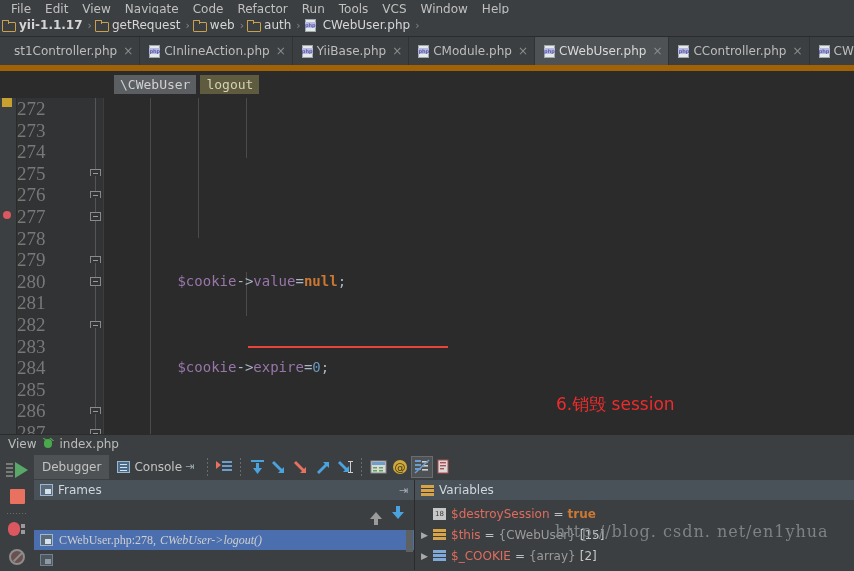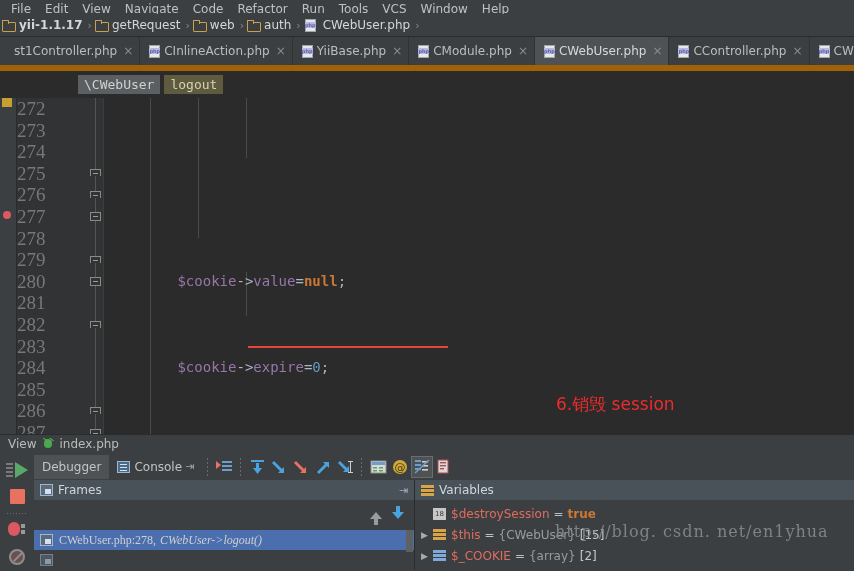--- a/index.html
+++ b/index.html
@@ -44,21 +44,21 @@
   .tab.active{background:#4e5254;}
   .tab .tname{font-size:12px;color:#bdbdbd;padding-right:6px;}
   .tab.active .tname{color:#d8d8d8;}
   .tab .x{font-size:12px;color:#8c8c8c;line-height:10px;}
 
   
   .ebar{height:26px;background:#2b2b2b;display:flex;align-items:center;
         padding-left:78px;border-bottom:1px solid #2b2b2b;}
   .ebar .chip{font-family:"DejaVu Sans Mono","Liberation Mono",monospace;font-size:13px;
       padding:2px 6px;margin-right:4px;}
-  .ebar .chip.cls{background:#5c5f61;color:#d0d0d0;}
+  .ebar .chip.cls{background:#5c5f61;color:#d0d0d0;margin-left:36px;}
   .ebar .chip.mth{background:#5f5b3f;color:#d6d2b4;}
 
   
   .editor{position:relative;height:350px;background:#2b2b2b;display:flex;overflow:hidden;}
   .vstrip{width:16px;background:#3c3f41;position:relative;border-right:1px solid #2b2b2b;}
   .vstrip .bpdot{position:absolute;left:3px;top:113px;width:8px;height:8px;border-radius:50%;
      background:#db5860;}
   .vstrip .sqtop{position:absolute;left:2px;top:0px;width:10px;height:9px;background:#c8a030;}
 
   .gutter{width:72px;background:#313335;position:relative;}

